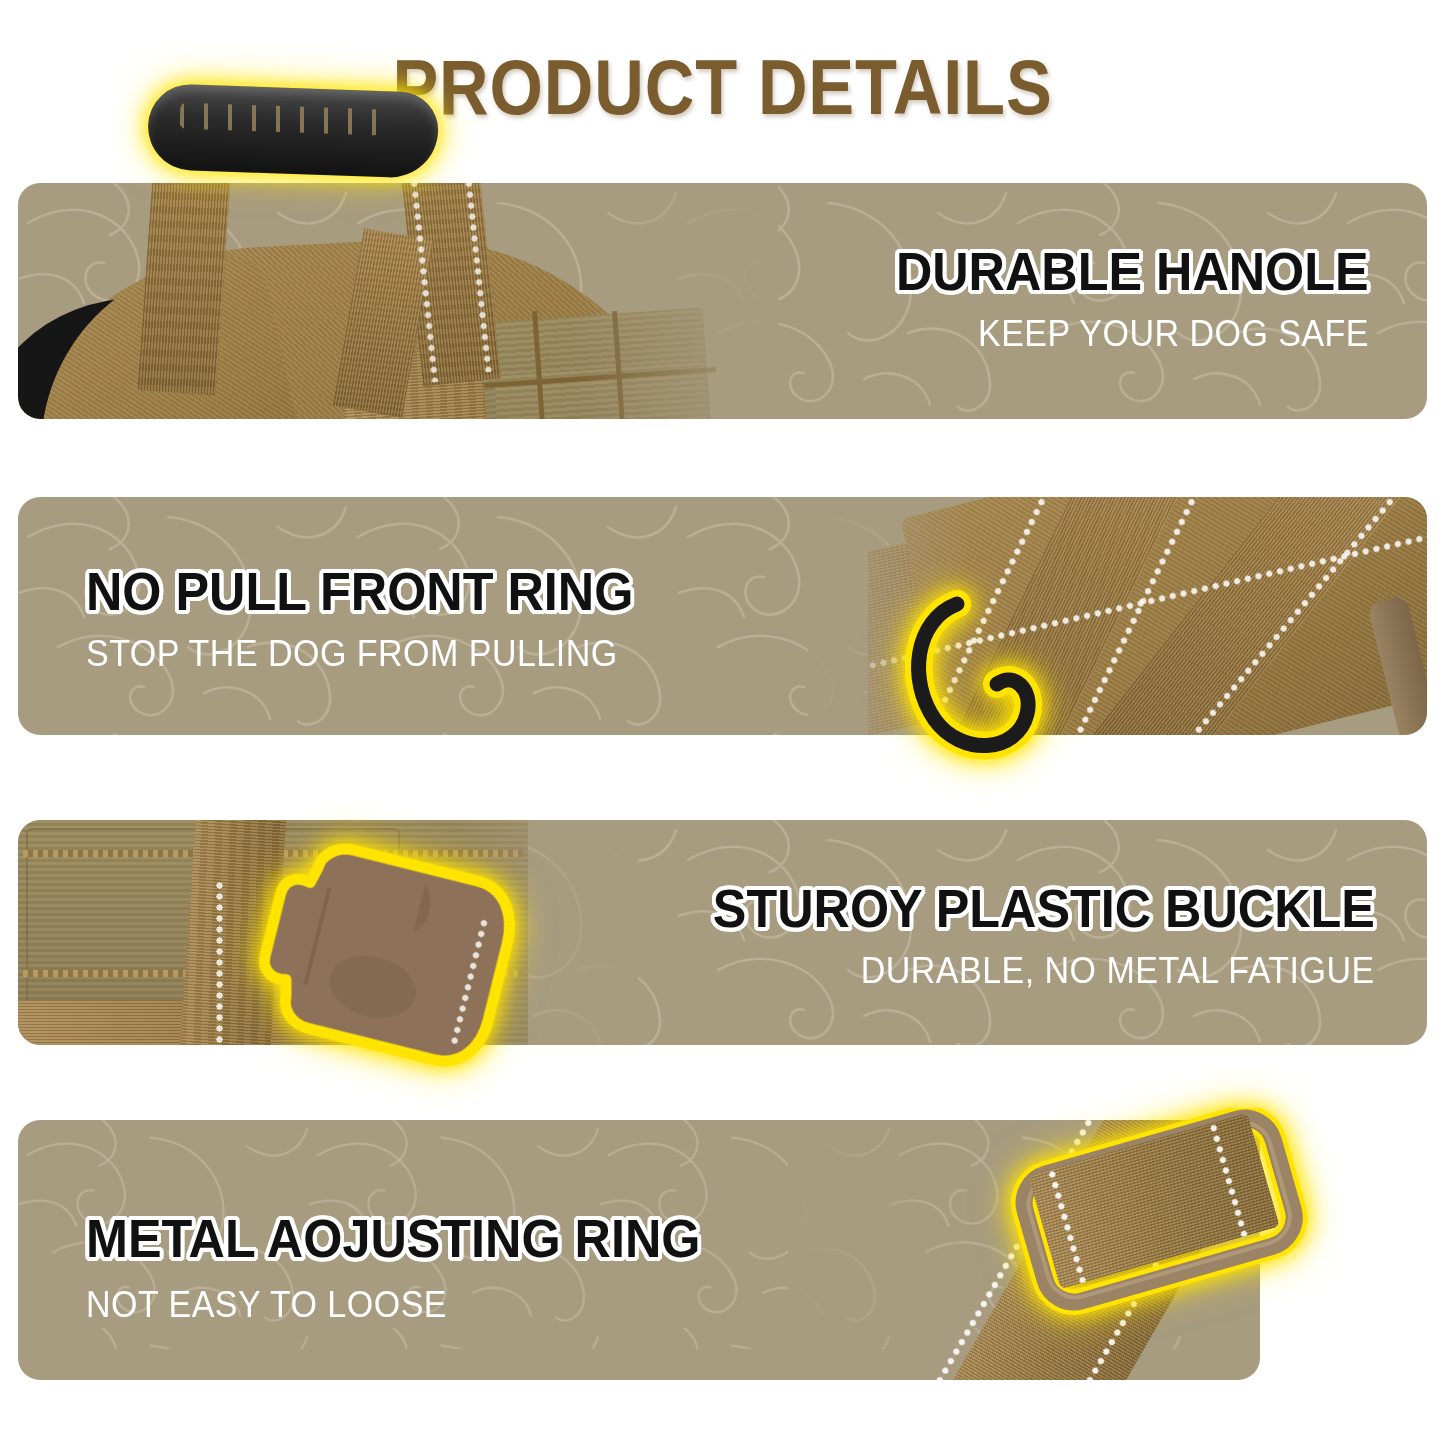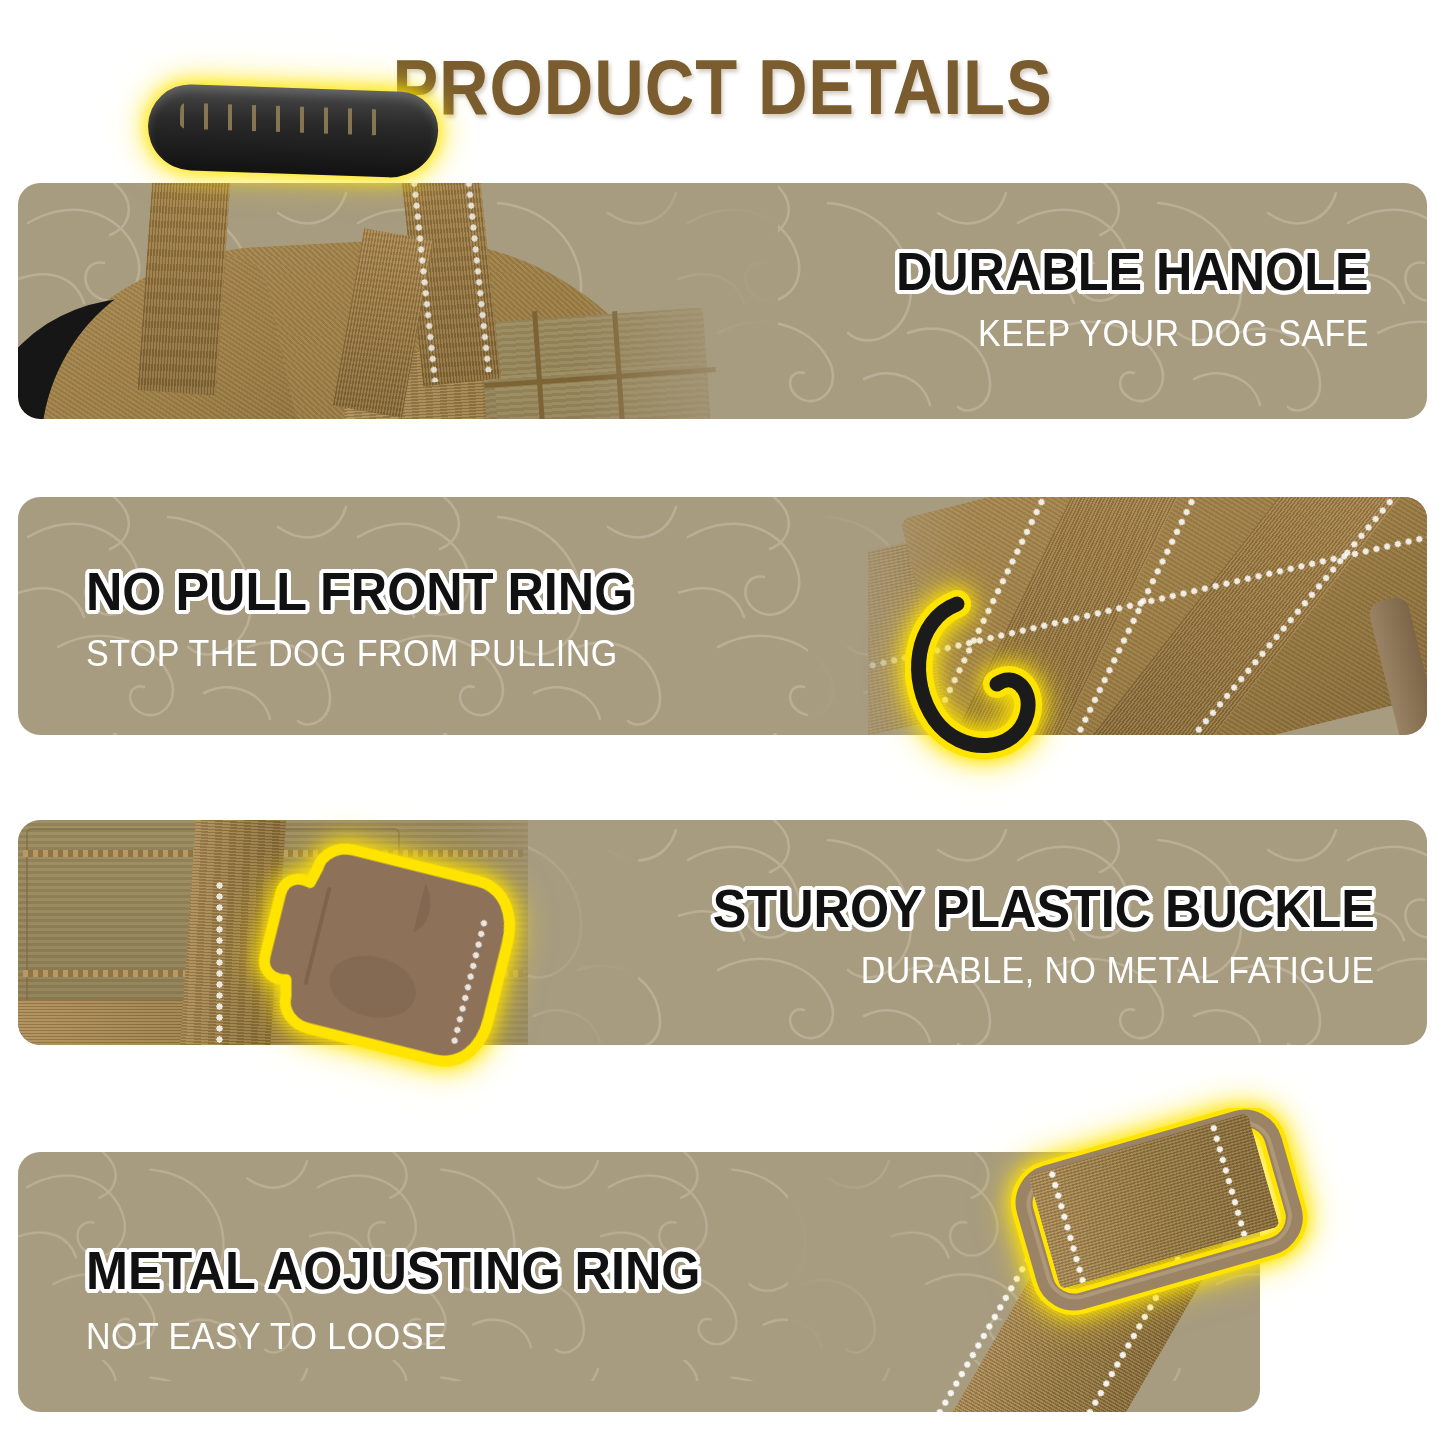--- a/index.html
+++ b/index.html
@@ -234,21 +234,21 @@
         <ellipse cx="186" cy="186" rx="44" ry="30" fill="#7a6149" opacity=".45"></ellipse>
         <path d="M120,100 L120,200" stroke="#6f583f" stroke-width="4" opacity=".5"></path>
       </svg>
     </div>
 
     <div class="webbing-h" style="position:absolute; left:258px; top:118px; width:110px; height:130px; transform:rotate(14deg); z-index:-1;"></div>
     <div class="stitch-dots" style="position:absolute; left:268px; top:118px; width:11px; height:130px; transform:rotate(14deg); opacity:.85;"></div>
     <div class="webbing-h" style="position:absolute; left:-40px; top:70px; width:130px; height:110px; transform:rotate(14deg); z-index:-1;"></div>
   </div>
 
-  <div class="panel" style="left:18px; top:1120px; width:1242px; height:260px;margin-top:32px;">
+  <div class="panel" style="left:18px; top:1120px; width:1242px; height:260px;">
     <svg class="swirls" viewBox="0 0 1409 260" preserveAspectRatio="none">
       <rect width="1409" height="260" fill="url(#sw1)"></rect>
     </svg>
 
     <div class="photo-clip">
       <div style="position:absolute; left:830px; top:-20px; width:640px; height:300px; overflow:hidden;">
         <div class="webbing-h" style="position:absolute; left:180px; top:-60px; width:150px; height:460px; transform:rotate(30deg);"></div>
         <div class="webbing-h" style="position:absolute; left:330px; top:-40px; width:420px; height:130px; transform:rotate(8deg);"></div>
         <div class="stitch-dots" style="position:absolute; left:150px; top:-60px; width:12px; height:460px; transform:rotate(30deg); opacity:.95;"></div>
         <div class="stitch-dots" style="position:absolute; left:300px; top:-60px; width:12px; height:460px; transform:rotate(30deg); opacity:.95;"></div>

